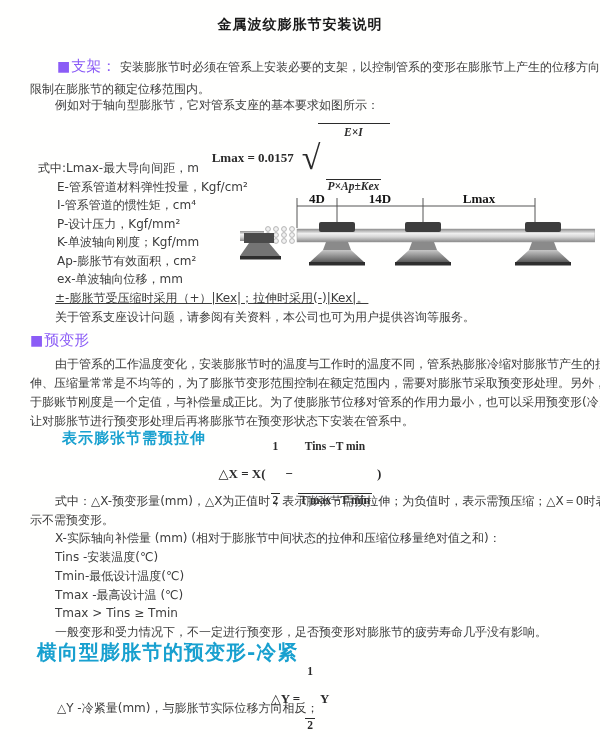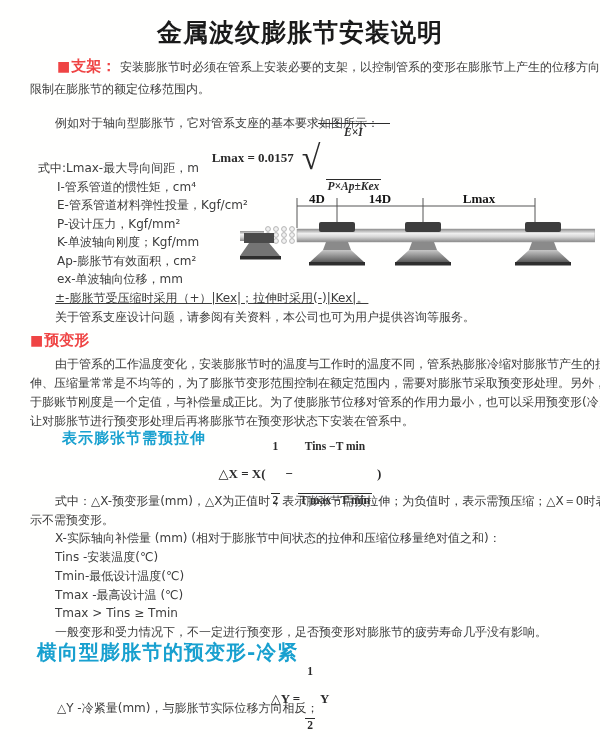--- a/index.html
+++ b/index.html
@@ -5,23 +5,23 @@
   html,body{margin:0;padding:0;background:#e9e9e9;}
   .page{
     position:relative;width:600px;height:737px;background:#fffffe;
     margin:0 auto;overflow:hidden;
     font-family:"DejaVu Sans","Liberation Sans",sans-serif;
     color:#3c3c3c;font-size:12px;
   }
   .abs{position:absolute;}
   .title{
     top:16px;left:0;width:600px;text-align:center;
-    font-size:25px;font-weight:bold;color:#1a1a1a;letter-spacing:1px;
+    font-size:14px;font-weight:bold;color:#1a1a1a;letter-spacing:1px;
   }
-  .sec-head{font-size:15px;font-weight:bold;color:#ef4444;}
+  .sec-head{font-size:15px;font-weight:normal;color:#8b5cf6;}
   .sec-head .sq{font-size:14px;margin-right:1px;}
   .sub-head{font-size:15px;font-weight:bold;color:#18a0cf;letter-spacing:1px;}
   .sub-head.big{font-size:20px;}
   .line{white-space:nowrap;}
   
   .formula{
     display:flex;justify-content:center;align-items:center;width:600px;
     font-family:"Liberation Serif","DejaVu Serif",serif;
     font-weight:bold;color:#2b2b2b;font-size:13px;
   }
@@ -49,37 +49,37 @@
 
 <div class="page">
 
   <div class="abs title">金属波纹膨胀节安装说明</div>
 
   <div class="abs line" style="top:57px;left:57px;">
     <span class="sec-head"><span class="sq">■</span><span>支架：</span></span>
     <span>安装膨胀节时必须在管系上安装必要的支架，以控制管系的变形在膨胀节上产生的位移方向并</span>
   </div>
   <div class="abs line" style="top:81px;left:30px;">限制在膨胀节的额定位移范围内。</div>
-  <div class="abs line" style="top:115px;left:55px;text-align:right;">例如对于轴向型膨胀节，它对管系支座的基本要求如图所示：</div>
+  <div class="abs line" style="top:97px;left:55px;text-align:right;">例如对于轴向型膨胀节，它对管系支座的基本要求如图所示：</div>
 
   <div class="abs formula" style="top:123px;">
     <span class="fx-txt">Lmax = 0.0157</span>
     <span class="radical">√</span>
     <span class="radicand">
       <span class="frac">
         <span class="num">E×I</span>
         <span class="den">P×Ap±Kex</span>
       </span>
     </span>
   </div>
 
   <div class="abs defs" style="top:159px;left:38px;">
     <div class="line">式中:Lmax-最大导向间距，m</div>
+    <div class="line pl19">E-管系管道材料弹性投量，Kgf/cm²</div>
     <div class="line pl19">I-管系管道的惯性矩，cm⁴</div>
-    <div class="line pl19">E-管系管道材料弹性投量，Kgf/cm²</div>
     <div class="line pl19">P-设计压力，Kgf/mm²</div>
     <div class="line pl19">K-单波轴向刚度；Kgf/mm</div>
     <div class="line pl19">Ap-膨胀节有效面积，cm²</div>
     <div class="line pl19">ex-单波轴向位移，mm</div>
     <div class="line pl17">±-膨胀节受压缩时采用（+）|Kex|；拉伸时采用(-)|Kex|。</div>
   </div>
 
   <div class="abs diagram">
     <svg width="355" height="85" viewBox="0 0 355 85">
       <defs>

